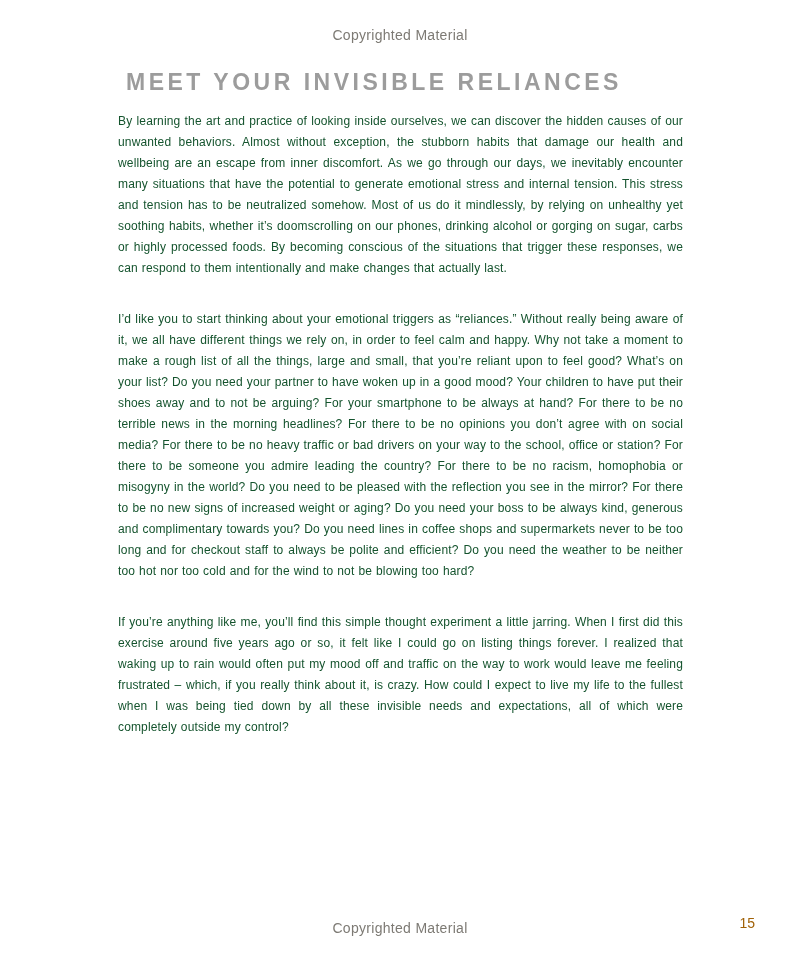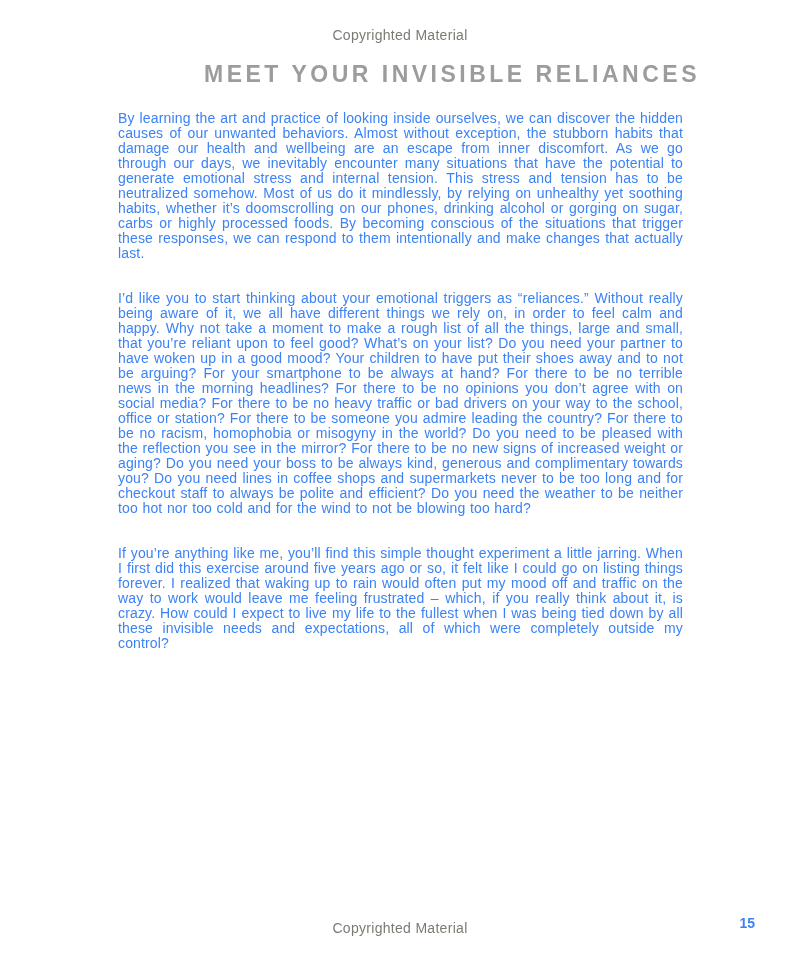--- a/index.html
+++ b/index.html
@@ -25,36 +25,35 @@
     text-align: center;
     font-size: 14px;
     color: #7d7a74;
     letter-spacing: 0.3px;
   }
   .page-title {
     position: absolute;
     top: 61px;
     left: 118px;
     right: 100px;
-    margin: 0;
+    margin: 8px;
     font-size: 23px;
     font-weight: 700;
     letter-spacing: 3.5px;
     color: #9c9c9c;
-    text-align: right;
   }
   .body-text {
     position: absolute;
     top: 111px;
     left: 118px;
     width: 565px;
     text-align: justify;
-    font-size: 14px;
-    line-height: 15px;
-    color: #3b82f6;
+    font-size: 12px;
+    line-height: 21px;
+    color: #14532d;
     letter-spacing: 0.15px;
     word-spacing: 0.5px;
   }
   .body-text p {
     margin: 0 0 30px 0;
   }
   .copyright-bottom {
     position: absolute;
     bottom: 24px;
     left: 0;
@@ -62,22 +61,22 @@
     text-align: center;
     font-size: 14px;
     color: #7d7a74;
     letter-spacing: 0.3px;
   }
   .page-number {
     position: absolute;
     bottom: 29px;
     right: 45px;
     font-size: 14px;
-    font-weight: 700;
-    color: #3b82f6;
+    font-weight: 400;
+    color: #a16207;
   }
 </style>
 </head>
 <body>
 
 <div class="page">
 
   <div class="copyright-top">Copyrighted Material</div>
 
   <h1 class="page-title">MEET YOUR INVISIBLE RELIANCES</h1>

